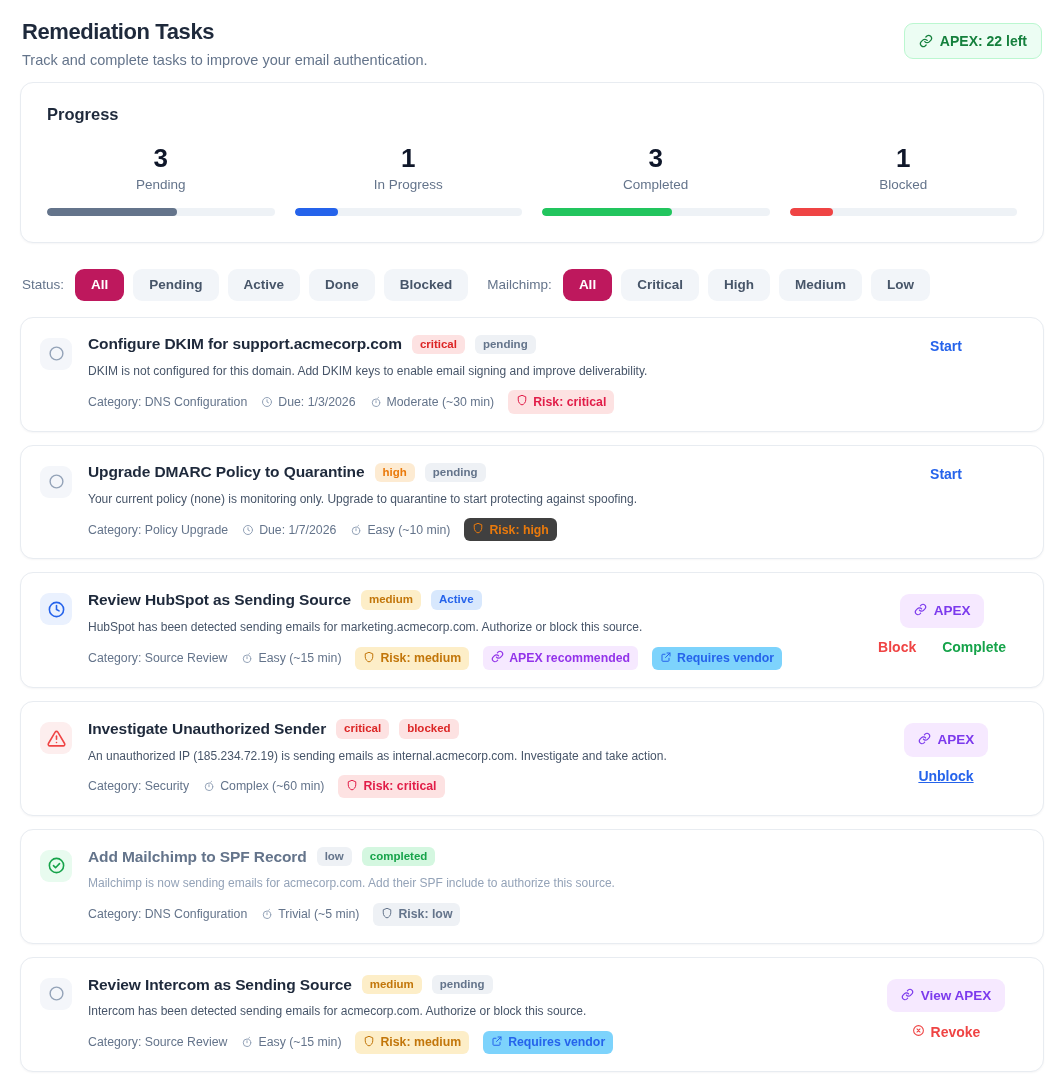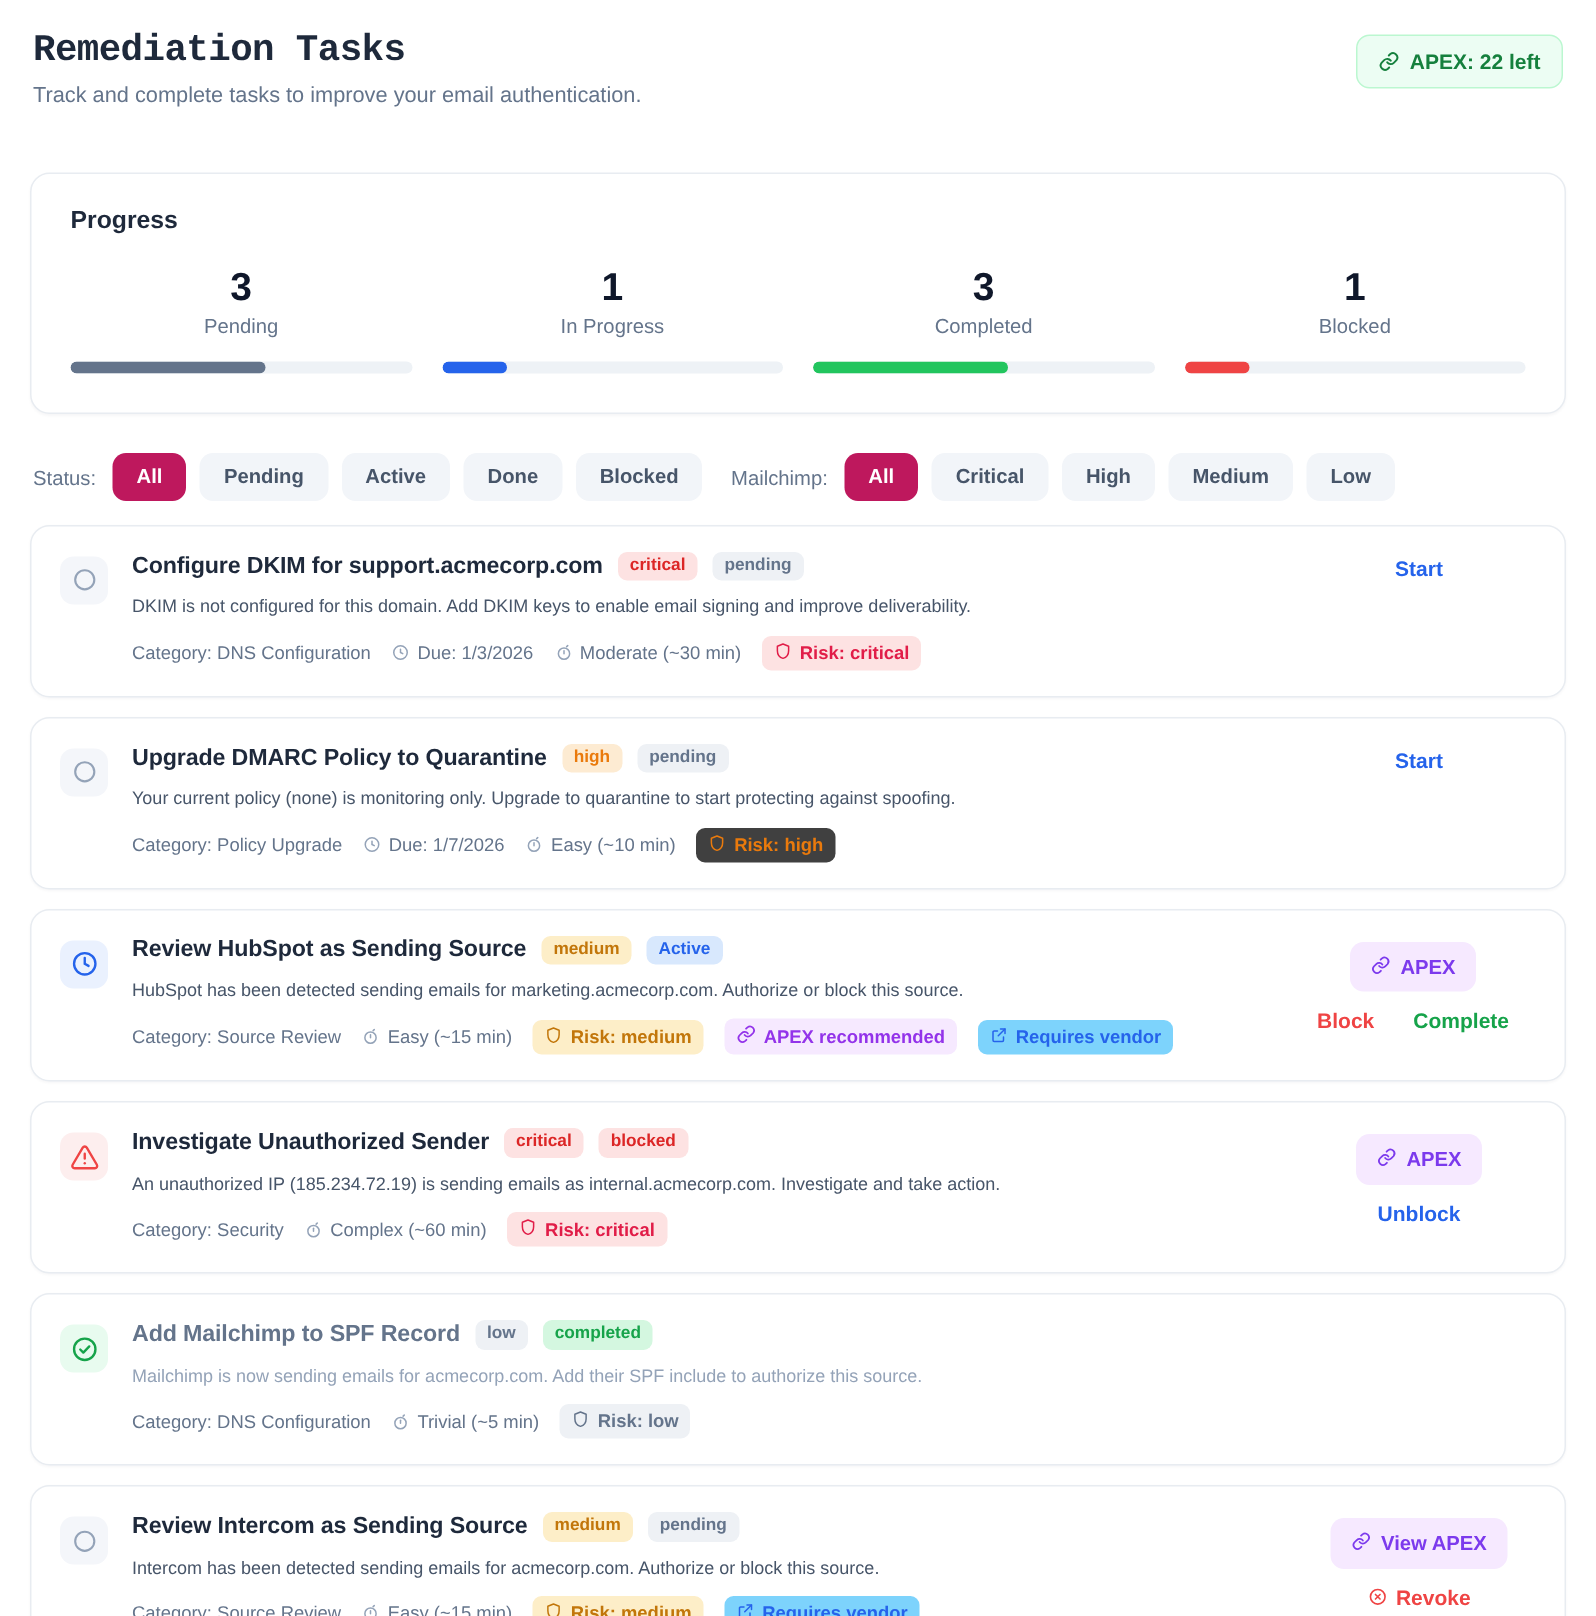--- a/index.html
+++ b/index.html
@@ -15,26 +15,25 @@
 
   
   .page-head {
     display: flex;
     align-items: flex-start;
     justify-content: space-between;
     padding: 0 2px 0 2px;
   }
   .head-left { display: flex; flex-direction: column; gap: 8px; }
   .page-title {
-    font-size: 25px;
+    font-size: 22px;
     font-weight: 700;
     letter-spacing: -0.4px;
     color: #1e293b;
     line-height: 1.1;
-    font-family: Liberation Mono, monospace;
   }
   .page-sub {
     font-size: 14.5px;
     color: #64748b;
     line-height: 1.2;
   }
   .apex-pill {
     display: inline-flex;
     align-items: center;
     gap: 7px;
@@ -50,21 +49,21 @@
   .apex-pill svg { display: block; }
 
   
   .card {
     background: #ffffff;
     border: 1px solid #e8ecf1;
     border-radius: 13px;
     box-shadow: 0 1px 2px rgba(16,24,40,0.04);
   }
   .progress-card {
-    margin-top: 42px;
+    margin-top: 12px;
     padding: 22px 26px 26px 26px;
   }
   .progress-title {
     font-size: 16.5px;
     font-weight: 700;
     color: #1e293b;
     margin-bottom: 20px;
   }
   .stats-row {
     display: grid;
@@ -228,21 +227,21 @@
     font-family: inherit;
   }
   .link {
     font-size: 14px; font-weight: 600;
     background: none; border: none; cursor: pointer;
     padding: 0; line-height: 1; font-family: inherit;
   }
   .link-start    { color: #2563eb; }
   .link-block    { color: #ef4444; }
   .link-complete { color: #16a34a; }
-  .link-unblock  { color: #2563eb; }
+  .link-unblock  { color: #2563eb; text-decoration: underline; }
   .link-revoke   { color: #ef4444; display: inline-flex; align-items: center; gap: 6px; }
 </style>
 </head>
 <body>
 
 <div class="page">
 
   <div class="page-head">
     <div class="head-left">
       <div class="page-title">Remediation Tasks</div>

